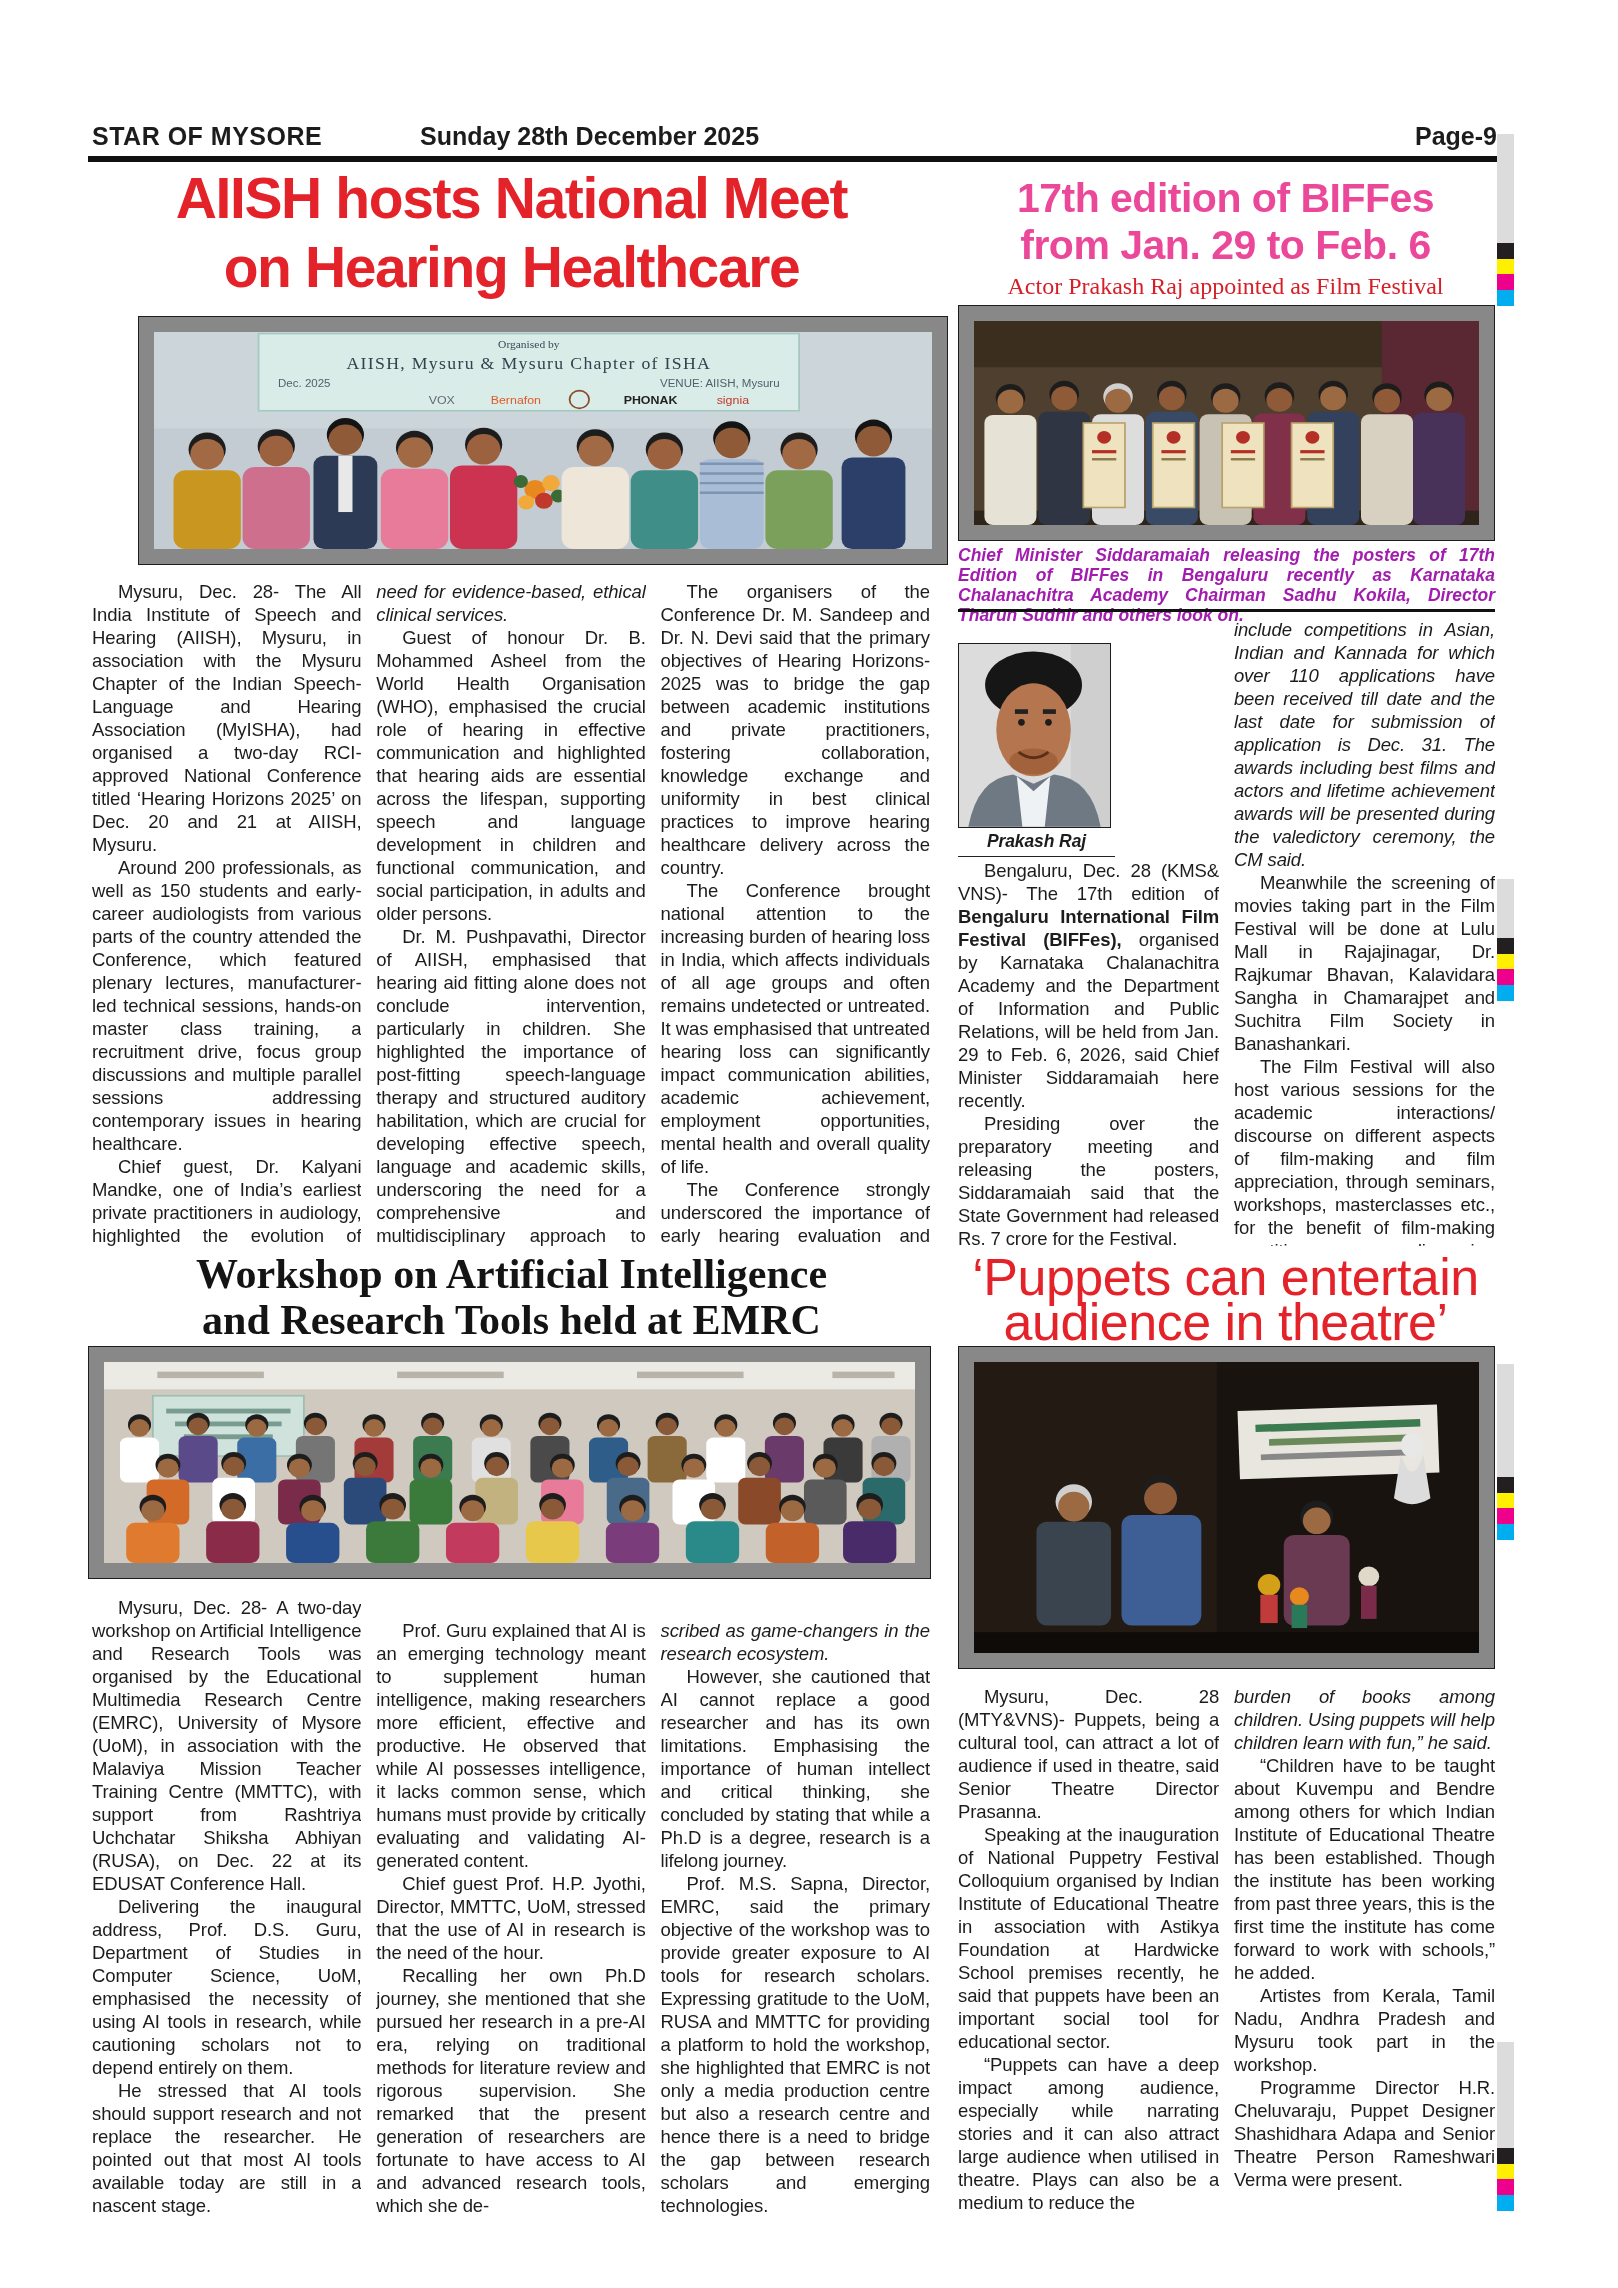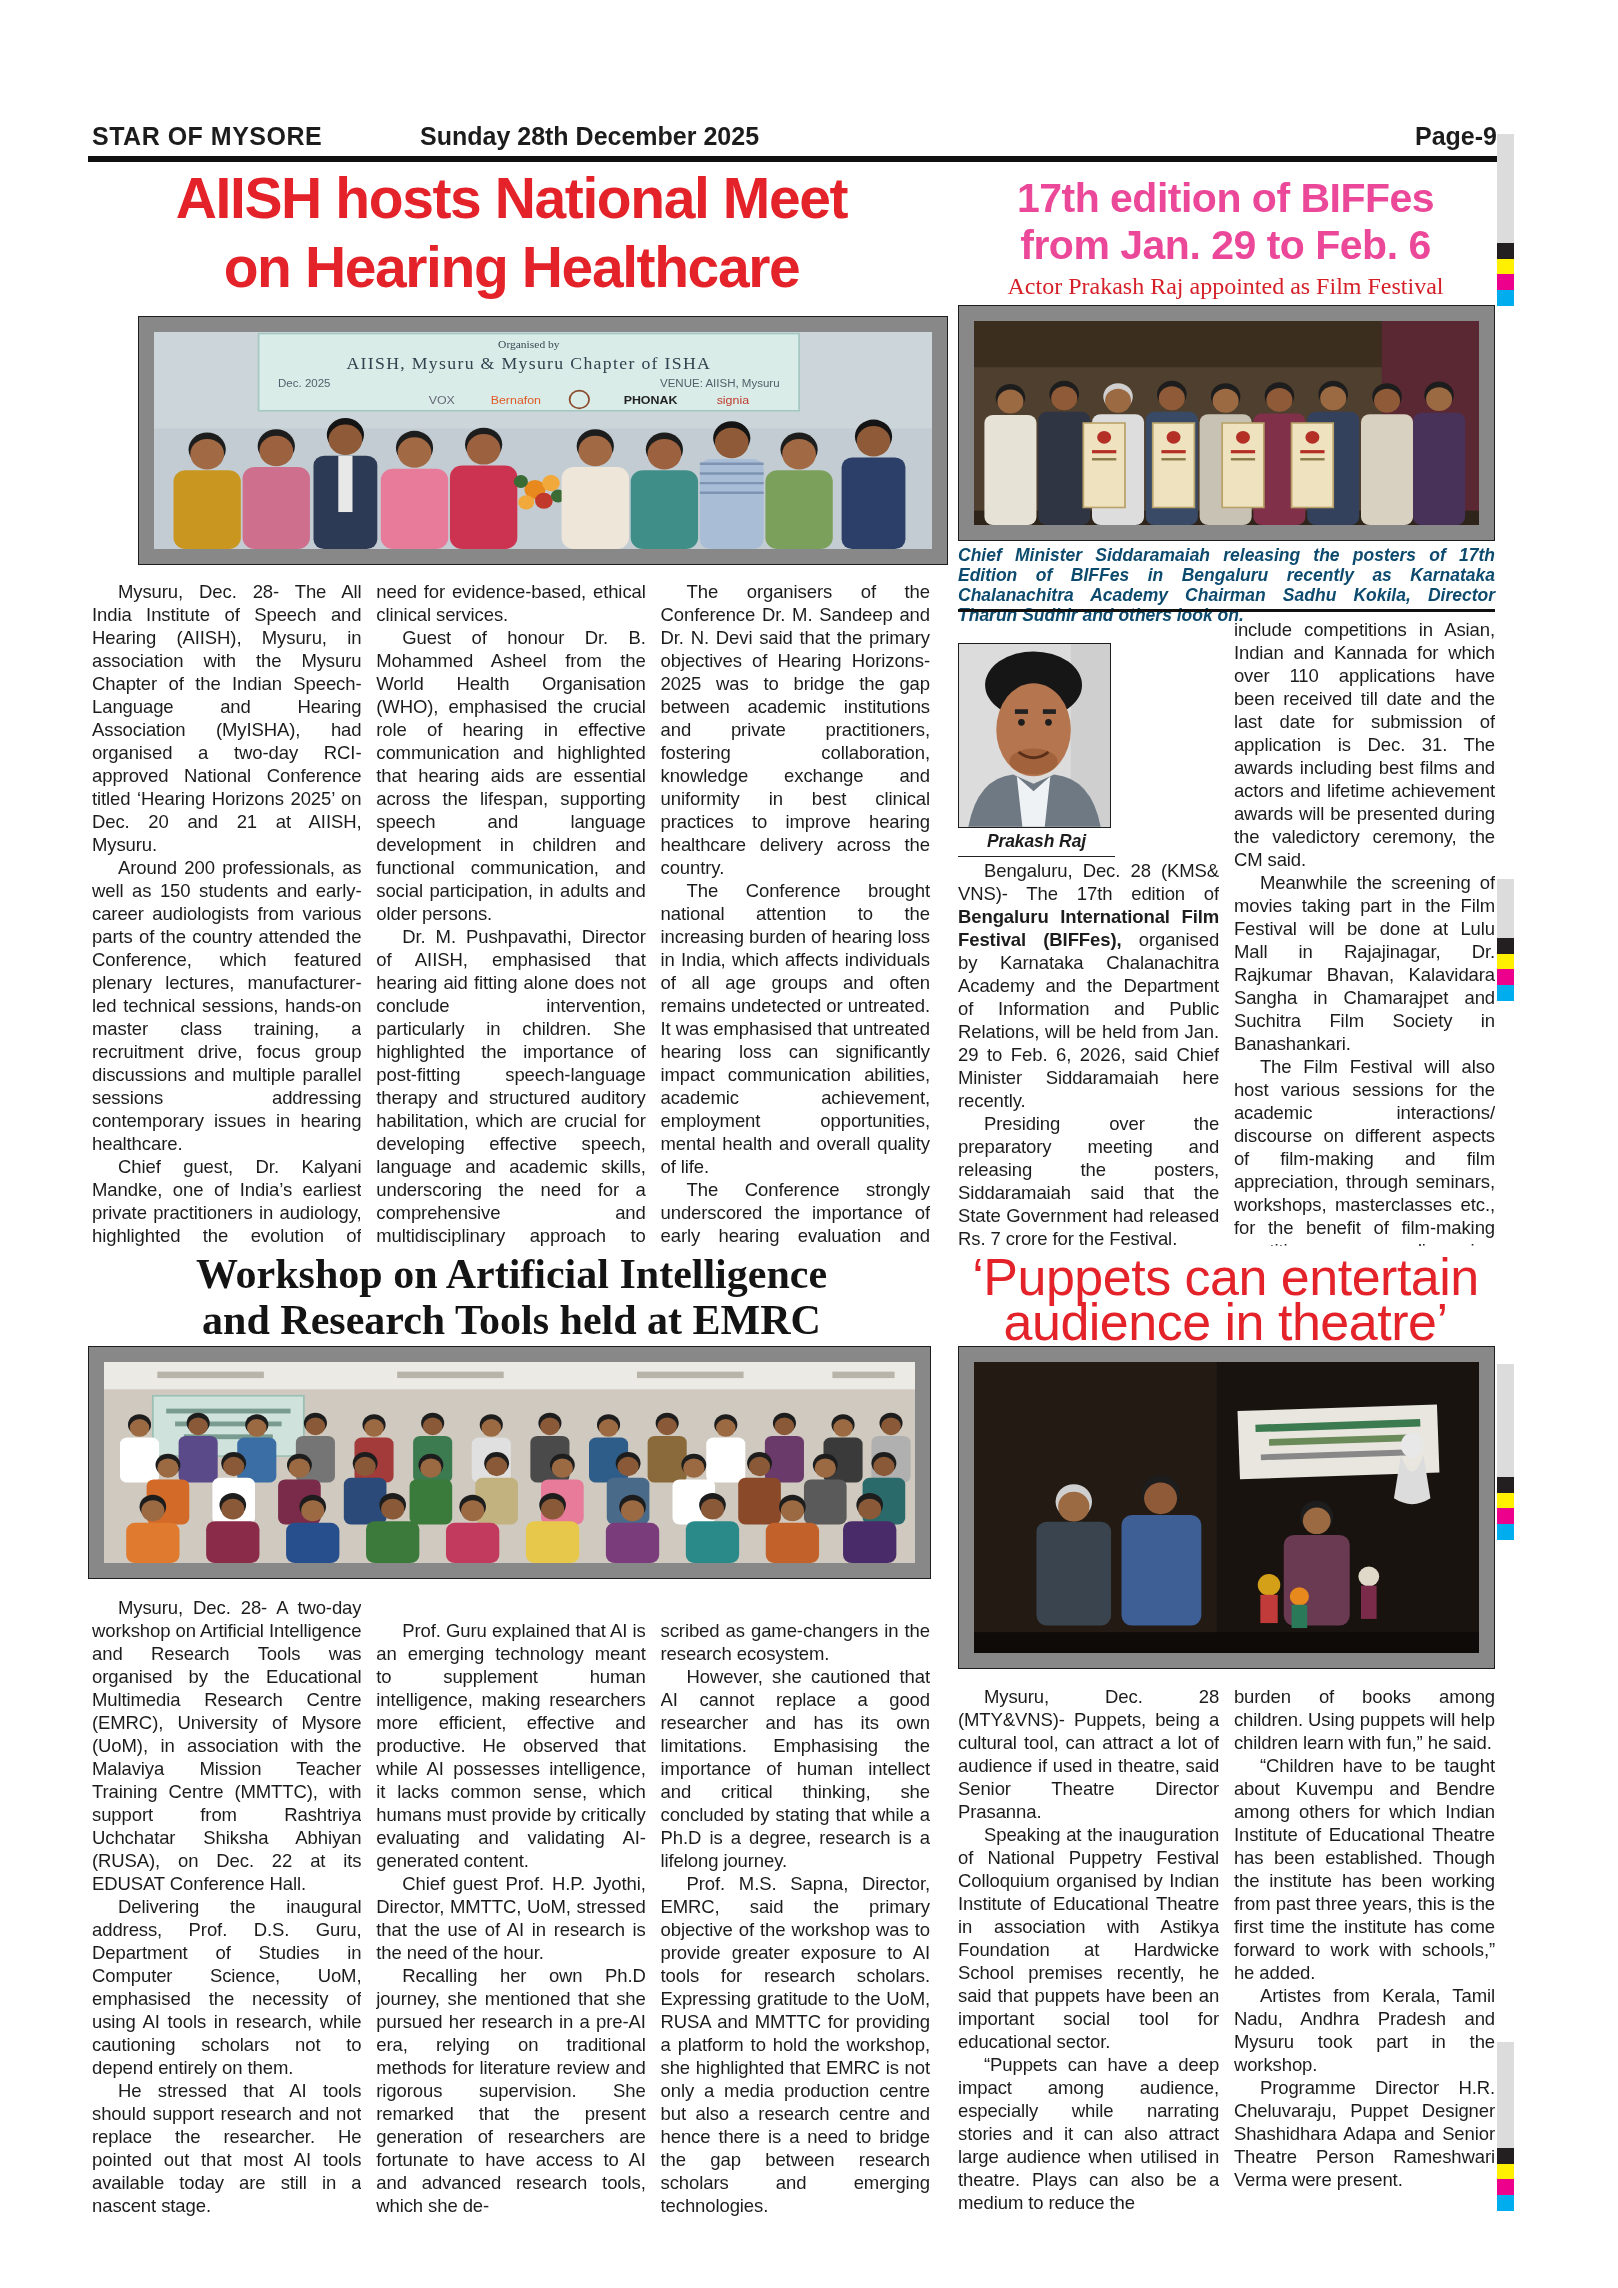--- a/index.html
+++ b/index.html
@@ -23,32 +23,32 @@
     color:#e4222a;font-weight:normal;font-size:52px;line-height:45px;letter-spacing:-0.5px;}
   
   figure{margin:0;padding:15px;position:absolute;border:1.8px solid #1d1d1d;box-sizing:border-box;background:#888;}
   figure svg{display:block;width:100%;height:100%;}
   .fig-aiish{left:138px;top:316px;width:810px;height:249px;}
   .fig-biffes{left:958px;top:305px;width:537px;height:236px;}
   .fig-workshop{left:88px;top:1346px;width:843px;height:233px;}
   .fig-puppets{left:958px;top:1346px;width:537px;height:323px;}
   
   .cap-biffes{position:absolute;left:958px;top:545px;width:537px;font-size:17.5px;font-weight:bold;
-    font-style:italic;line-height:20px;text-align:justify;color:#0c4a6e;}
+    font-style:italic;line-height:20px;text-align:justify;color:#a21caf;}
   .cap-rule{position:absolute;left:958px;top:609px;width:537px;height:2.8px;background:#111;}
   
   .cols{position:absolute;display:flex;gap:14.8px;}
   .cols-aiish{left:92px;top:580px;width:838px;height:670px;}
   .cols-biffes{left:958px;top:618px;width:537px;height:628px;}
   .cols-workshop{left:92px;top:1593px;width:838px;height:624px;align-items:flex-end;}
   .cols-puppets{left:958px;top:1685px;width:537px;height:533px;}
   .col{position:relative;flex:1 1 0;overflow:hidden;text-align:justify;
        font-size:18.5px;line-height:23px;letter-spacing:-0.1px;}
   .para{margin:0;text-indent:26px;}
-  .para.cont{text-indent:0;}
+  .para.cont{text-indent:0;font-style:italic;}
   strong{font-weight:bold;}
   
   .portrait{float:left;width:157px;margin:25px 9.2px 1.8px 0;}
   .portrait .pbox{width:153px;height:185px;border:1.8px solid #1d1d1d;box-sizing:border-box;background:#d8d8d8;}
   .portrait .pcap{display:block;text-align:center;font-size:17.5px;font-weight:bold;font-style:italic;
        padding:1.8px 0 2.8px 0;}
   .portrait .pline{height:1.8px;background:#222;}
   
   .reg{position:absolute;left:1497px;width:16.6px;}
   .reg div{width:16.6px;}

